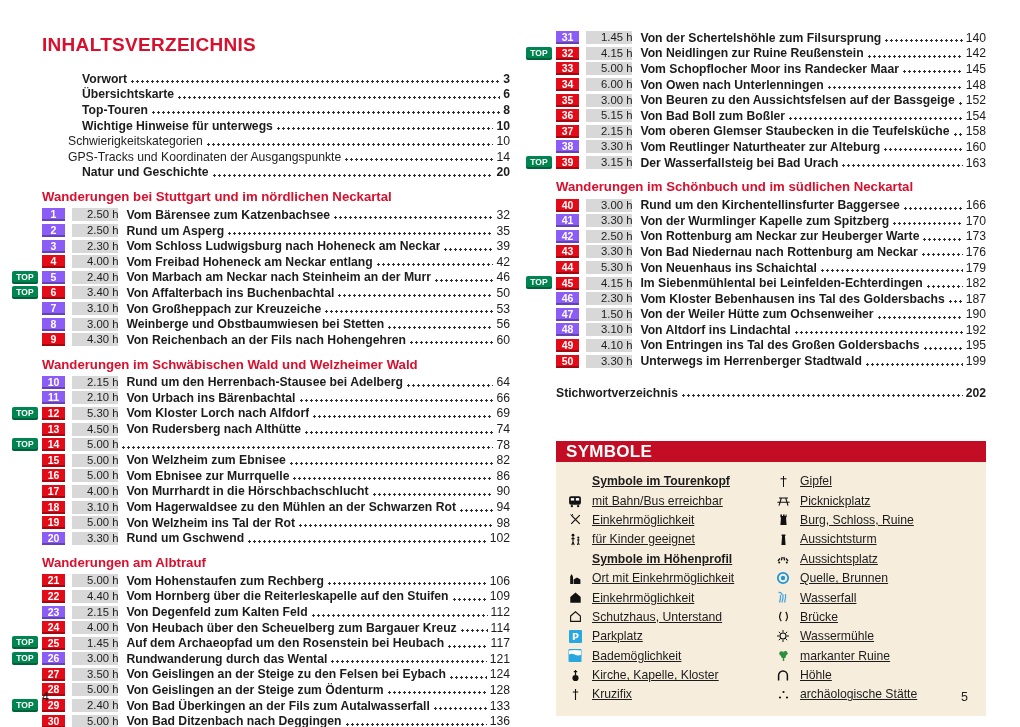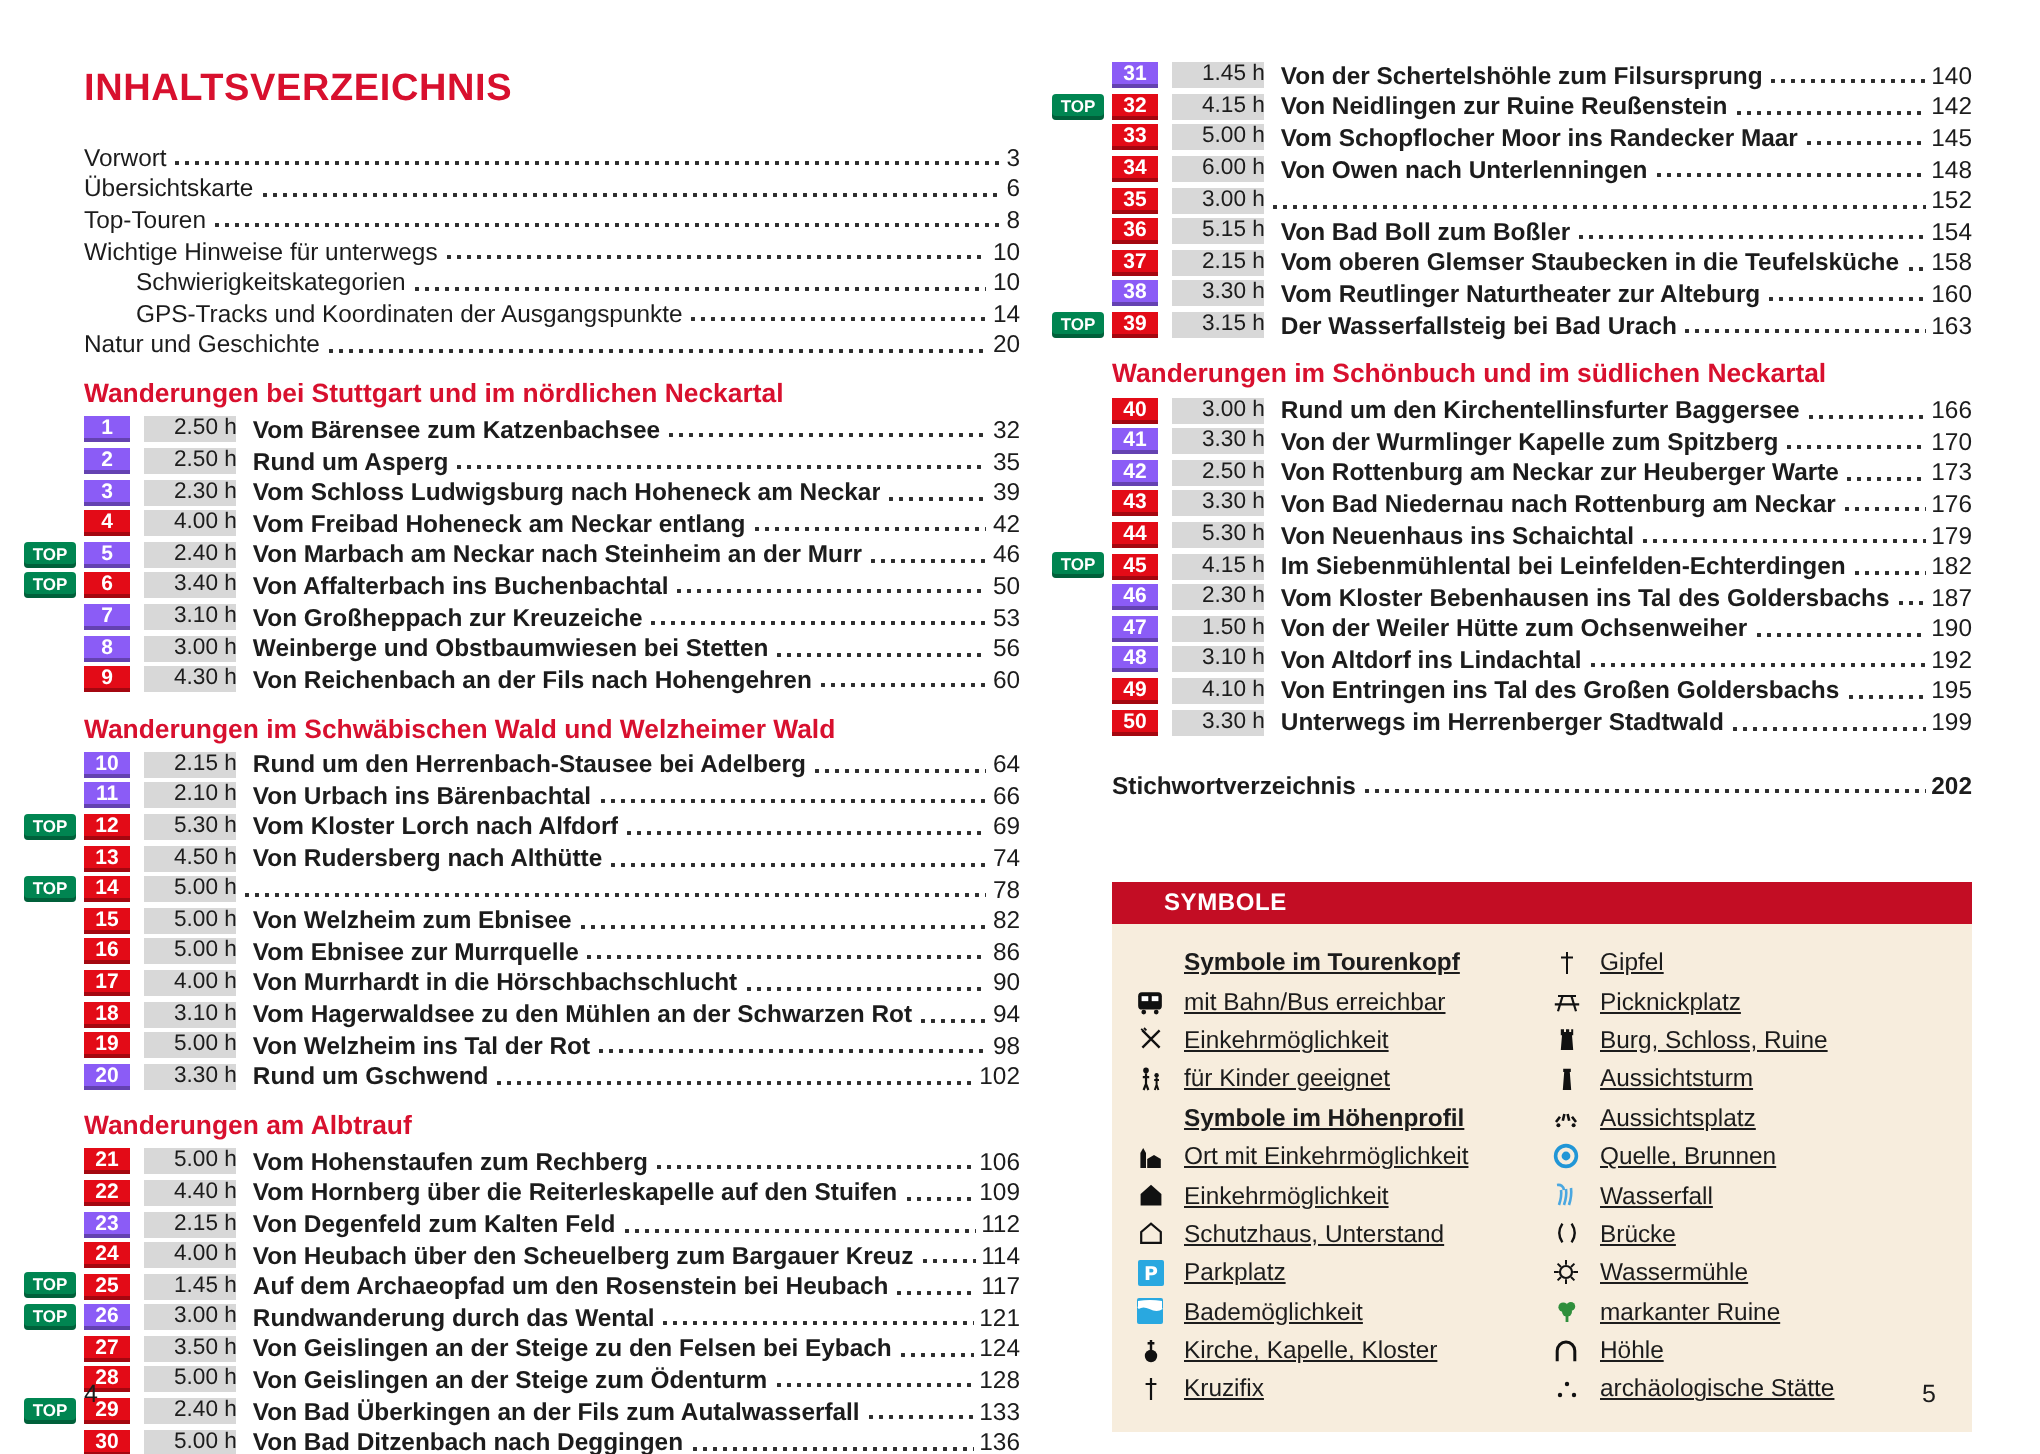--- a/index.html
+++ b/index.html
@@ -8,21 +8,21 @@
   .sheet { position:relative; width:1020px; height:727px; background:#ffffff; overflow:hidden; }
 
   .page { position:absolute; top:0; height:727px; }
   .page-left  { left:42px;  width:468px; padding-top:34px; }
   .page-right { left:556px; width:430px; padding-top:30px; }
 
   h1.toc-title-main { font-size:19px; font-weight:bold; color:#d8102e; letter-spacing:.3px; margin-bottom:15px; }
 
   
   .fm-row, .toc-row, .index-row { display:flex; align-items:center; height:15.6px; font-size:12.2px; white-space:nowrap; }
-  .fm-row.bold { font-weight:normal; }
+  .fm-row.bold { font-weight:bold;margin-left:40px; }
   .fm-row.indent { padding-left:26px; }
   .leader { flex:1 1 auto; min-width:0; height:13px; margin:0 3px;
             background-image:radial-gradient(circle,#2e2e2e 1.05px,transparent 1.25px);
             background-size:5px 5px; background-repeat:repeat-x; background-position:left bottom 1px; }
   .row-page { text-align:right; }
 
   .section { margin-top:8px; }
   .section-heading { color:#d8102e; font-weight:bold; font-size:13.2px; margin:9px 0 3px 0; }
   .section.continuation { margin-top:0; }
 
@@ -36,21 +36,21 @@
                border-radius:2px; box-shadow:inset 0 -2px rgba(0,0,0,.28); }
   .time-chip { flex:0 0 44px; margin-left:7px; height:13px; line-height:13px; background:#d8d8d8;
                font-size:11.3px; padding-left:15px; }
   .toc-title { margin-left:8px; font-weight:bold; overflow:hidden; text-overflow:clip; }
 
   .index-row { margin-top:16px; font-weight:bold; }
 
   
   .symbols-box { margin-top:41px; width:430px; }
   .symbols-bar { height:21px; line-height:21px; background:#c30d24; color:#fff; font-weight:bold;
-                 font-size:12px; padding-left:26px; letter-spacing:.3px; }
+                 font-size:17px; padding-left:10px; letter-spacing:.3px; }
   .symbols-body { background:#f7eddd; display:flex; padding:9px 4px 12px 10px; }
   .symbols-col { width:208px; }
   .symbol-row { display:flex; align-items:center; height:19.4px; font-size:12.2px;text-decoration:underline; }
   .symbol-header { font-weight:bold; padding-left:26px; }
   .symbol-icon { flex:0 0 18px; margin-right:8px; display:flex; justify-content:center; align-items:center; }
   .symbol-icon svg { display:block; }
 
   .folio { position:absolute; top:690px; font-size:12.5px; }
   .folio-left  { left:42px; }
   .folio-right { right:52px; }
@@ -356,20 +356,21 @@
           <div class="toc-row">
             <span class="badge badge-red">34</span>
             <span class="time-chip">6.00 h</span>
             <span class="toc-title">Von Owen nach Unterlenningen</span>
             <span class="leader"></span>
             <span class="row-page">148</span>
           </div>
           <div class="toc-row">
             <span class="badge badge-red">35</span>
             <span class="time-chip">3.00 h</span>
+            <span class="toc-title">Von Beuren zu den Aussichtsfelsen auf der Bassgeige</span>
             <span class="leader"></span>
             <span class="row-page">152</span>
           </div>
           <div class="toc-row">
             <span class="badge badge-red">36</span>
             <span class="time-chip">5.15 h</span>
             <span class="toc-title">Von Bad Boll zum Boßler</span>
             <span class="leader"></span>
             <span class="row-page">154</span>
           </div>

